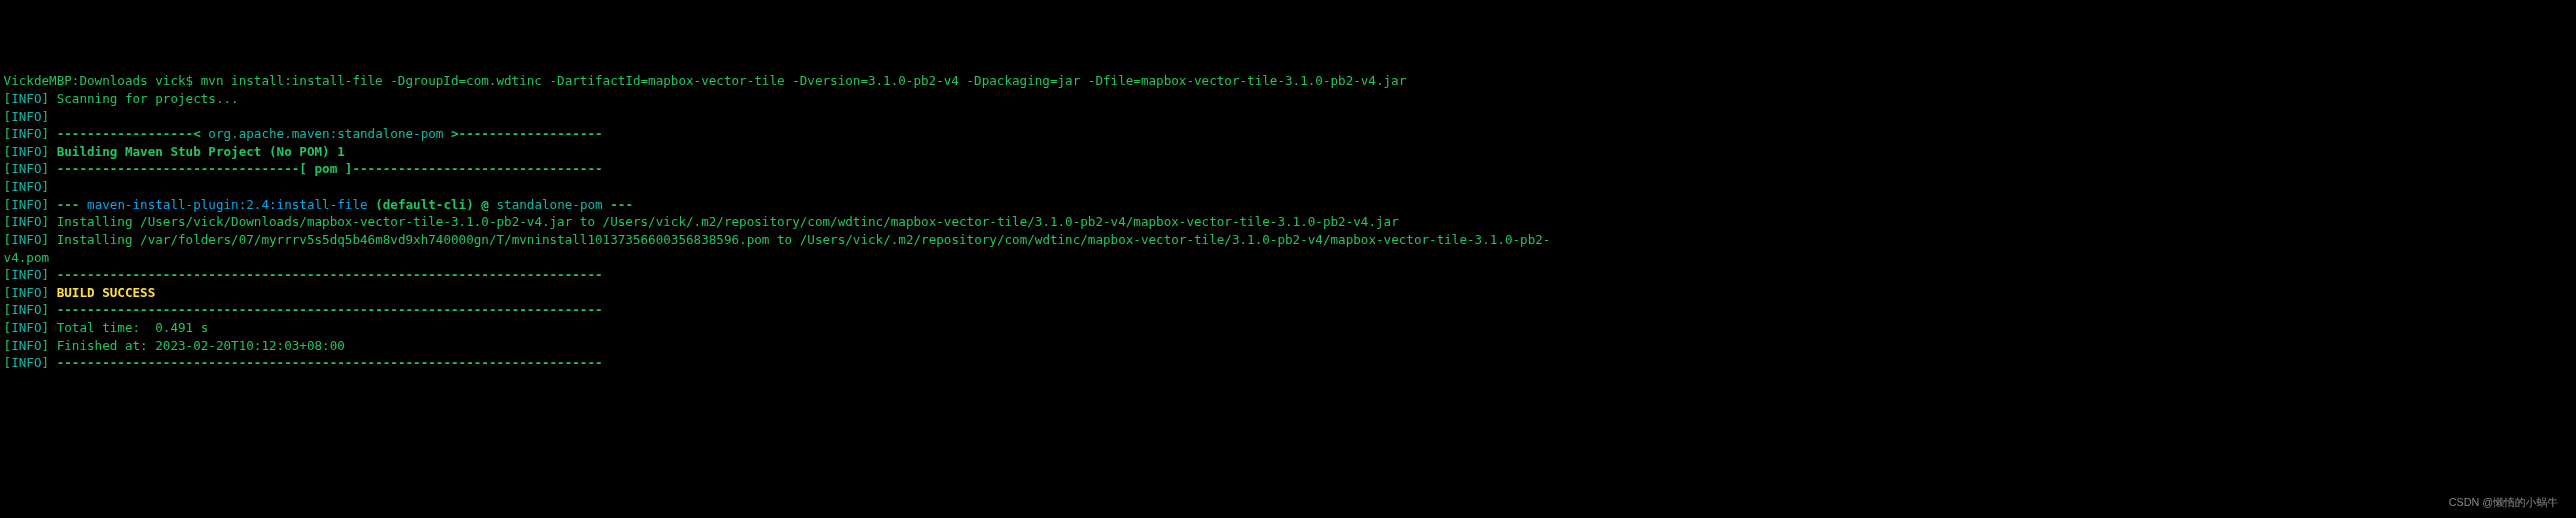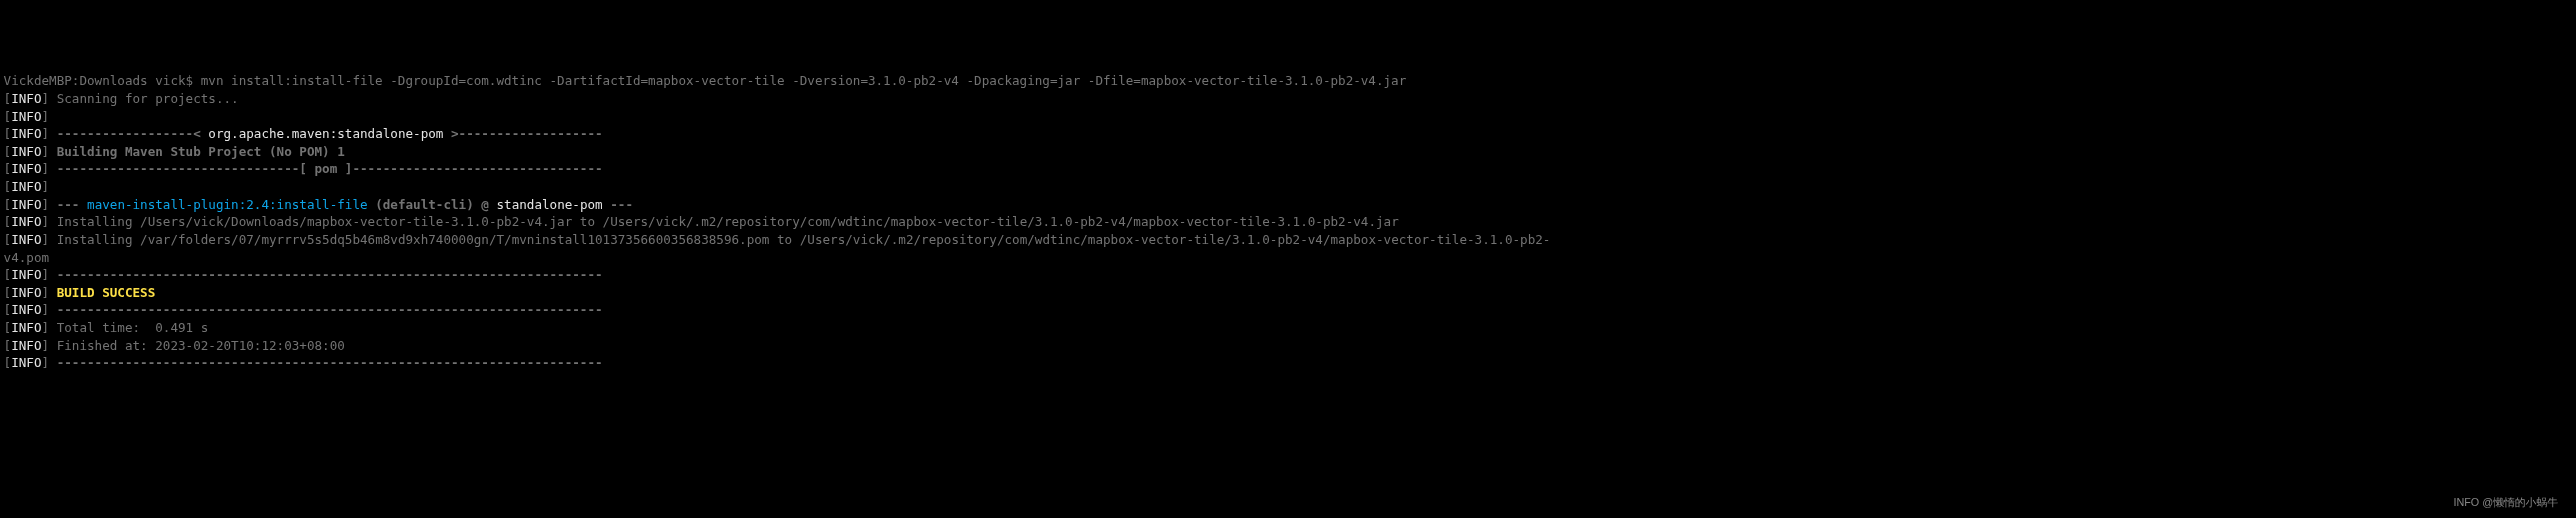--- a/index.html
+++ b/index.html
@@ -17,30 +17,30 @@
       white-space: pre;
       overflow-x: auto;
       width: 2576px;
       height: 519px;
       position: relative;
     }
     .line {
       display: block;
     }
     .cyan {
-      color: #e5e5e5;
+      color: #14b8a6;
     }
     .green {
       color: #0ea5e9;
     }
     .bright-green {
       color: #fde047;
     }
     .white {
-      color: #737373;
+      color: #22c55e;
       text-align: right;
     }
     .bold {
       font-weight: bold;
     }
     .watermark {
       position: absolute;
       bottom: 9px;
       right: 18px;
       color: #888888;
@@ -48,17 +48,17 @@
       font-family: sans-serif;
     }
   </style>
 </head>
 <body>
 
 
 
 <div><span class="line"><span class="white">VickdeMBP:Downloads vick$ </span><span class="white">mvn install:install-file -DgroupId=com.wdtinc -DartifactId=mapbox-vector-tile -Dversion=3.1.0-pb2-v4 -Dpackaging=jar -Dfile=mapbox-vector-tile-3.1.0-pb2-v4.jar</span></span><span class="line"><span class="white">[</span><span class="cyan">INFO</span><span class="white">]</span><span class="white"> Scanning for projects...</span></span><span class="line"><span class="white">[</span><span class="cyan">INFO</span><span class="white">]</span></span><span class="line"><span class="white">[</span><span class="cyan">INFO</span><span class="white">]</span><span class="white bold"> ------------------&lt; </span><span class="cyan">org.apache.maven:standalone-pom</span><span class="white bold"> &gt;-------------------</span></span><span class="line"><span class="white">[</span><span class="cyan">INFO</span><span class="white">]</span><span class="white bold"> Building Maven Stub Project (No POM) 1</span></span><span class="line"><span class="white">[</span><span class="cyan">INFO</span><span class="white">]</span><span class="white bold"> --------------------------------[ pom ]---------------------------------</span></span><span class="line"><span class="white">[</span><span class="cyan">INFO</span><span class="white">]</span></span><span class="line"><span class="white">[</span><span class="cyan">INFO</span><span class="white">]</span><span class="white bold"> --- </span><span class="green">maven-install-plugin:2.4:install-file</span><span class="white bold"> (default-cli) @ </span><span class="cyan">standalone-pom</span><span class="white bold"> ---</span></span><span class="line"><span class="white">[</span><span class="cyan">INFO</span><span class="white">]</span><span class="white"> Installing /Users/vick/Downloads/mapbox-vector-tile-3.1.0-pb2-v4.jar to /Users/vick/.m2/repository/com/wdtinc/mapbox-vector-tile/3.1.0-pb2-v4/mapbox-vector-tile-3.1.0-pb2-v4.jar</span></span><span class="line"><span class="white">[</span><span class="cyan">INFO</span><span class="white">]</span><span class="white"> Installing /var/folders/07/myrrrv5s5dq5b46m8vd9xh740000gn/T/mvninstall10137356600356838596.pom to /Users/vick/.m2/repository/com/wdtinc/mapbox-vector-tile/3.1.0-pb2-v4/mapbox-vector-tile-3.1.0-pb2-</span></span><span class="line"><span class="white">v4.pom</span></span><span class="line"><span class="white">[</span><span class="cyan">INFO</span><span class="white">]</span><span class="white bold"> ------------------------------------------------------------------------</span></span><span class="line"><span class="white">[</span><span class="cyan">INFO</span><span class="white">]</span><span class="bright-green bold"> BUILD SUCCESS</span></span><span class="line"><span class="white">[</span><span class="cyan">INFO</span><span class="white">]</span><span class="white bold"> ------------------------------------------------------------------------</span></span><span class="line"><span class="white">[</span><span class="cyan">INFO</span><span class="white">]</span><span class="white"> Total time:  0.491 s</span></span><span class="line"><span class="white">[</span><span class="cyan">INFO</span><span class="white">]</span><span class="white"> Finished at: 2023-02-20T10:12:03+08:00</span></span><span class="line"><span class="white">[</span><span class="cyan">INFO</span><span class="white">]</span><span class="white bold"> ------------------------------------------------------------------------</span></span></div>
 
-<div class="watermark">INFO @懒惰的小蜗牛</div>
+<div class="watermark">CSDN @懒惰的小蜗牛</div>
 
 
 
 
 
 </body></html>

